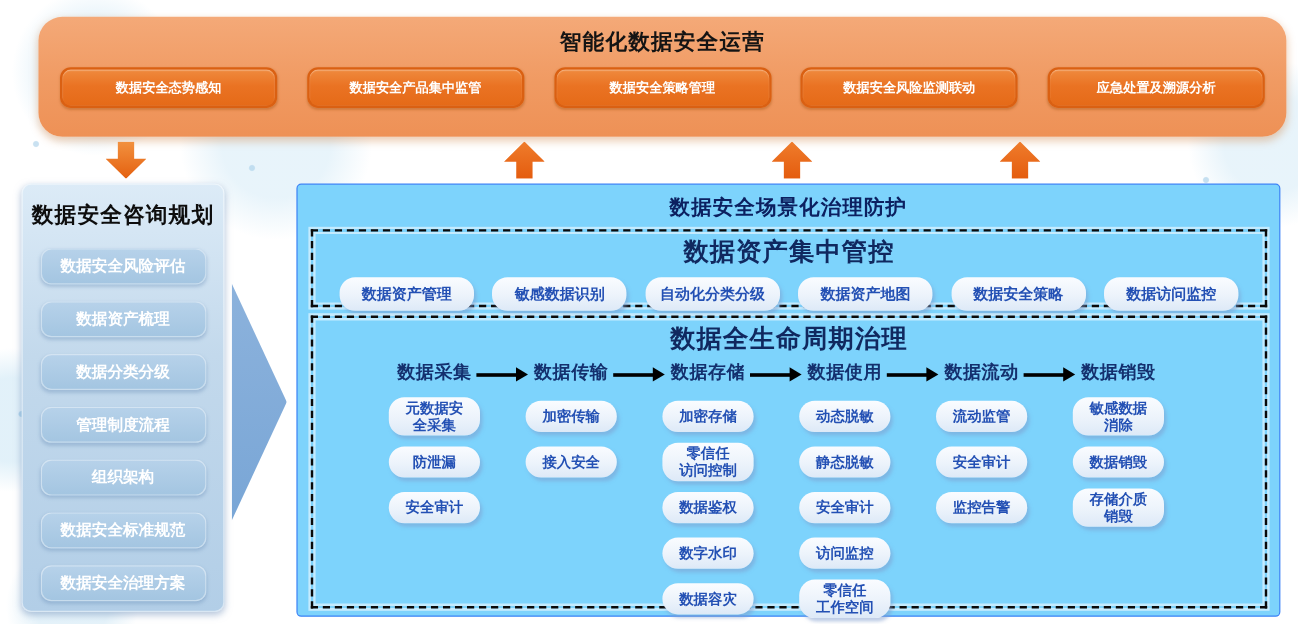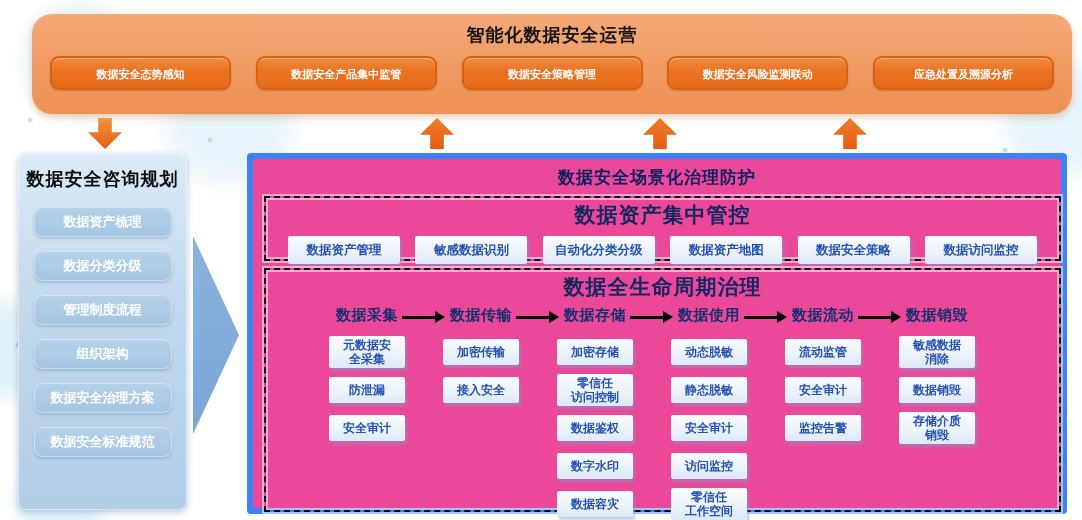--- a/index.html
+++ b/index.html
@@ -52,30 +52,30 @@
     box-shadow:inset 0 0 0 1px rgba(255,255,255,.4), 0 2px 3px rgba(110,145,185,.4);
     color:#fff;font-size:13px;font-weight:bold;cursor:pointer;}
 
   
   .chevron{position:absolute;left:193px;top:236px;width:46px;height:198px;
     background:linear-gradient(180deg,#8cb2dc 0%,#79a6d6 100%);
     clip-path:polygon(0 0,100% 50%,0 100%);}
 
   
   .right-panel{position:absolute;left:247px;top:153px;width:820px;height:361px;border-radius:4px;
-    background:#ec4899;border:6px solid #3b82f6;box-sizing:border-box;}
+    background:#7dd3fc;border:1px solid #3b82f6;box-sizing:border-box;}
   .right-title{padding-top:7px;text-align:center;font-size:17px;font-weight:bold;color:#0c2060;letter-spacing:1px;}
   .dashed{position:absolute;left:11px;width:797px;border:2px dashed #0a0a0a;box-sizing:border-box;
     box-shadow:0 0 0 2px rgba(255,255,255,.55), inset 0 0 0 2px rgba(255,255,255,.55);}
   .dashed-1{top:37px;height:65px;}
   .dashed-2{top:109px;height:244px;}
   .d-title{margin-top:3px;text-align:center;font-size:21px;font-weight:bold;color:#10285f;letter-spacing:1px;}
   .manage-row{display:flex;justify-content:space-between;padding:7px 22px 0 22px;}
   .blue-item{background:linear-gradient(180deg,#fafcff 0%,#ecf3fb 55%,#dde9f7 100%);
-    box-shadow:2px 3px 3px rgba(125,155,205,.5);border-radius:2px;
+    box-shadow:2px 3px 3px rgba(125,155,205,.5);border-radius:13px;
     color:#2350b4;font-weight:bold;display:flex;align-items:center;justify-content:center;
     text-align:center;cursor:pointer;}
   .manage-item{width:112px;height:28px;font-size:12.5px;}
 
   .flow-row{position:relative;height:24px;margin:5px 0 0 44px;display:grid;grid-template-columns:repeat(6,114px);}
   .stage{text-align:center;font-size:15px;font-weight:bold;color:#14306e;letter-spacing:.5px;}
   .farrow{position:absolute;top:10px;width:34px;height:3px;background:#000;}
   .farrow::after{content:'';position:absolute;right:-9px;top:-5px;width:0;height:0;
     border-left:10px solid #000;border-top:6px solid transparent;border-bottom:6px solid transparent;}
   .fa-0{left:92px;} .fa-1{left:206px;} .fa-2{left:320px;} .fa-3{left:434px;} .fa-4{left:548px;}
@@ -103,26 +103,27 @@
   </div>
 
   <div class="oarrow down" style="left:88px;top:118px;"></div>
   <div class="oarrow up" style="left:420px;top:118px;"></div>
   <div class="oarrow up" style="left:643px;top:118px;"></div>
   <div class="oarrow up" style="left:833px;top:118px;"></div>
 
   <div class="left-panel">
     <div class="left-title">数据安全咨询规划</div>
     <div class="left-items">
+      <div class="left-item">数据安全风险评估</div>
       <div class="left-item">数据资产梳理</div>
       <div class="left-item">数据分类分级</div>
       <div class="left-item">管理制度流程</div>
       <div class="left-item">组织架构</div>
+      <div class="left-item">数据安全标准规范</div>
       <div class="left-item">数据安全治理方案</div>
-      <div class="left-item">数据安全标准规范</div>
     </div>
   </div>
 
   <div class="chevron"></div>
 
   <div class="right-panel">
     <div class="right-title">数据安全场景化治理防护</div>
 
     <div class="dashed dashed-1">
       <div class="d-title">数据资产集中管控</div>

